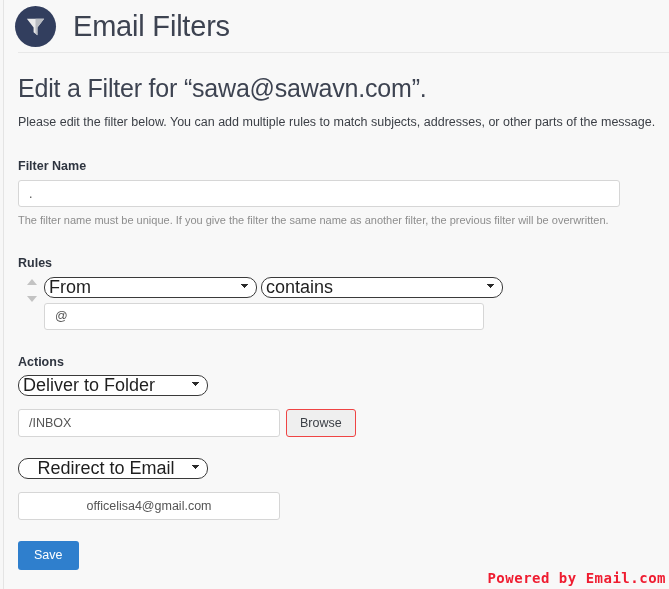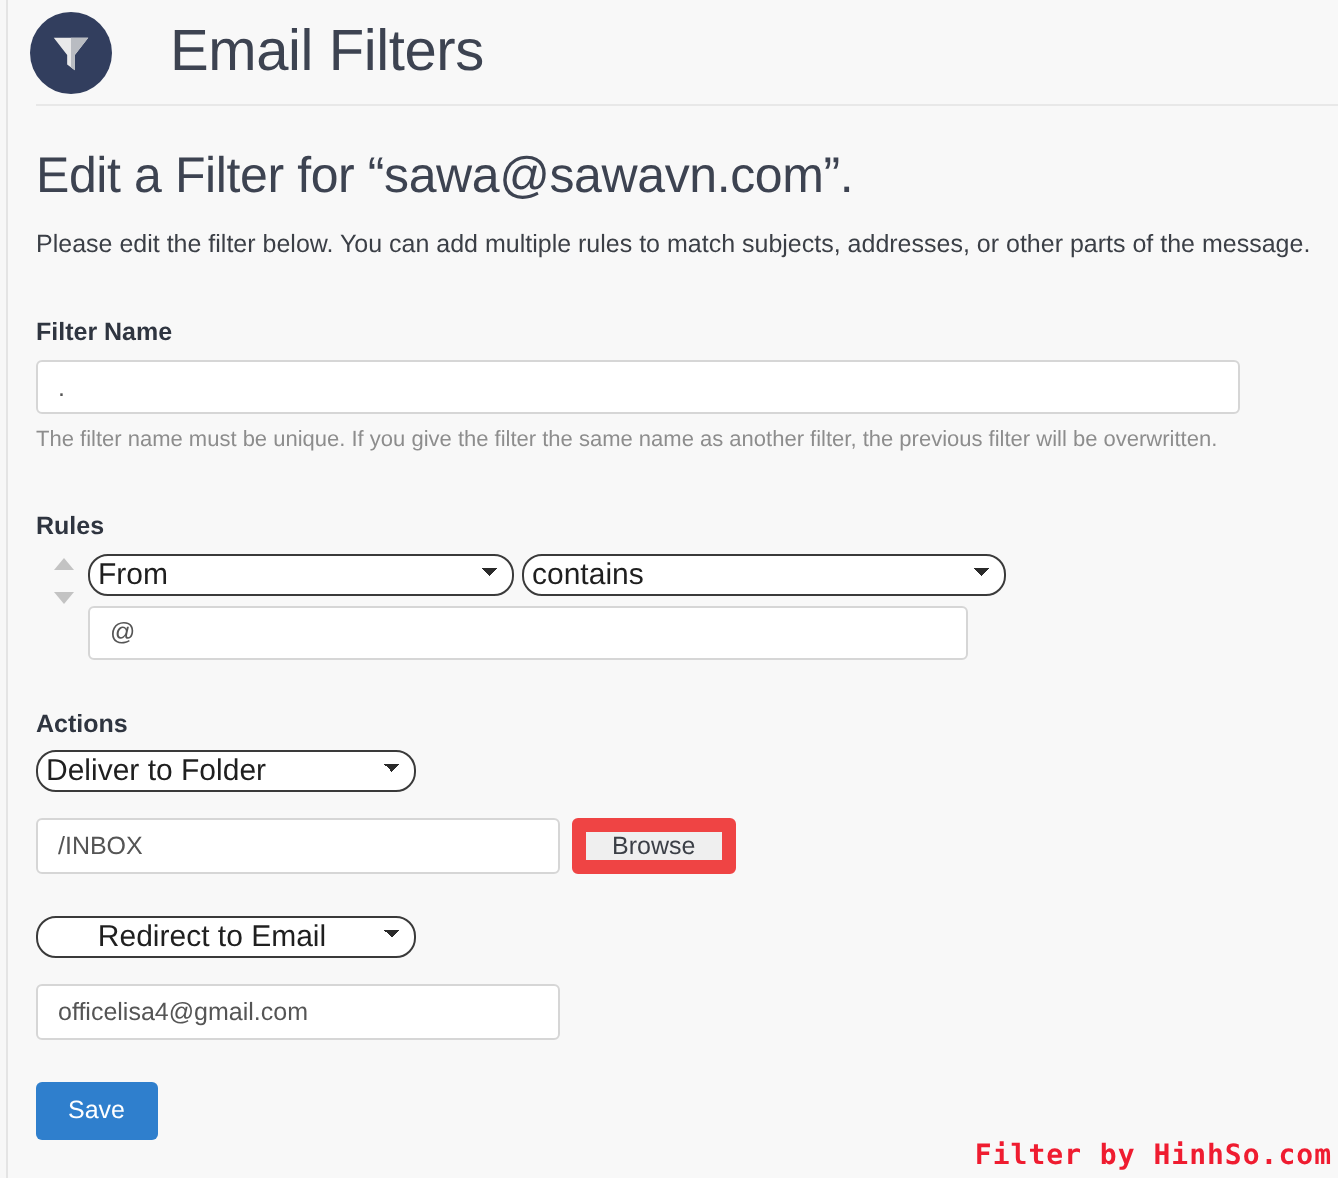--- a/index.html
+++ b/index.html
@@ -45,21 +45,21 @@
     display: flex;
     align-items: center;
     justify-content: center;
     flex: 0 0 auto;
   }
   #brand-icon svg { display: block; }
   #app-title {
     font-size: 29px;
     font-weight: 400;
     color: #3d4351;
-    margin-left: 29px;
+    margin-left: 17px;
     letter-spacing: -0.2px;
     white-space: nowrap;
   }
   #header-rule {
     position: absolute;
     left: 14px;
     right: 0;
     bottom: 0;
     height: 1px;
     background: #e8e8e8;
@@ -126,21 +126,21 @@
 
   #filter-name-input { width: 602px; }
 
   .sel {
     box-sizing: border-box;
     height: 21px;
     border: 1px solid #3a3a3a;
     border-radius: 10px;
     background: #ffffff;
     font-family: "Liberation Sans", sans-serif;
-    font-size: 15px;
+    font-size: 18px;
     color: #1f1f1f;
     padding: 0 18px 0 4px;
     outline: none;
     -webkit-appearance: none;
     -moz-appearance: none;
     appearance: none;
     background-image:
       linear-gradient(45deg, transparent 50%, #2a2a2a 50%),
       linear-gradient(135deg, #2a2a2a 50%, transparent 50%);
     background-position:
@@ -188,31 +188,31 @@
     display: flex;
     align-items: flex-start;
     margin-top: 13px;
   }
   #folder-path-input { width: 262px; height: 28px; }
   #browse-button {
     margin-left: 6px;
     box-sizing: border-box;
     height: 28px;
     padding: 0 13px;
-    border: 7px solid #ef4444;
+    border: 1px solid #ef4444;
     border-radius: 3px;
     background: #efefef;
     font-family: "Liberation Sans", sans-serif;
     font-size: 12.5px;
     color: #3b3f46;
     cursor: pointer;
   }
 
   #action-redirect-select { width: 190px; margin-top: 21px; display: block; text-align: center; }
-  #redirect-email-input { width: 262px; height: 28px; margin-top: 13px; display: block; }
+  #redirect-email-input { width: 262px; height: 28px; margin-top: 13px; display: block; text-align: center; }
 
   #save-button {
     margin-top: 21px;
     box-sizing: border-box;
     height: 29px;
     padding: 0 16px;
     border: none;
     border-radius: 3px;
     background: #2f7fcd;
     color: #ffffff;
@@ -301,13 +301,13 @@
       </select>
 
       <input id="redirect-email-input" class="txt" type="text" value="officelisa4@gmail.com" style="">
 
       <button id="save-button" type="button">Save</button>
     </div>
 
   </div>
 </div>
 
-<div id="watermark">Filter by HinhSo.com</div>
+<div id="watermark">Powered by Email.com</div>
 
 </body></html>

